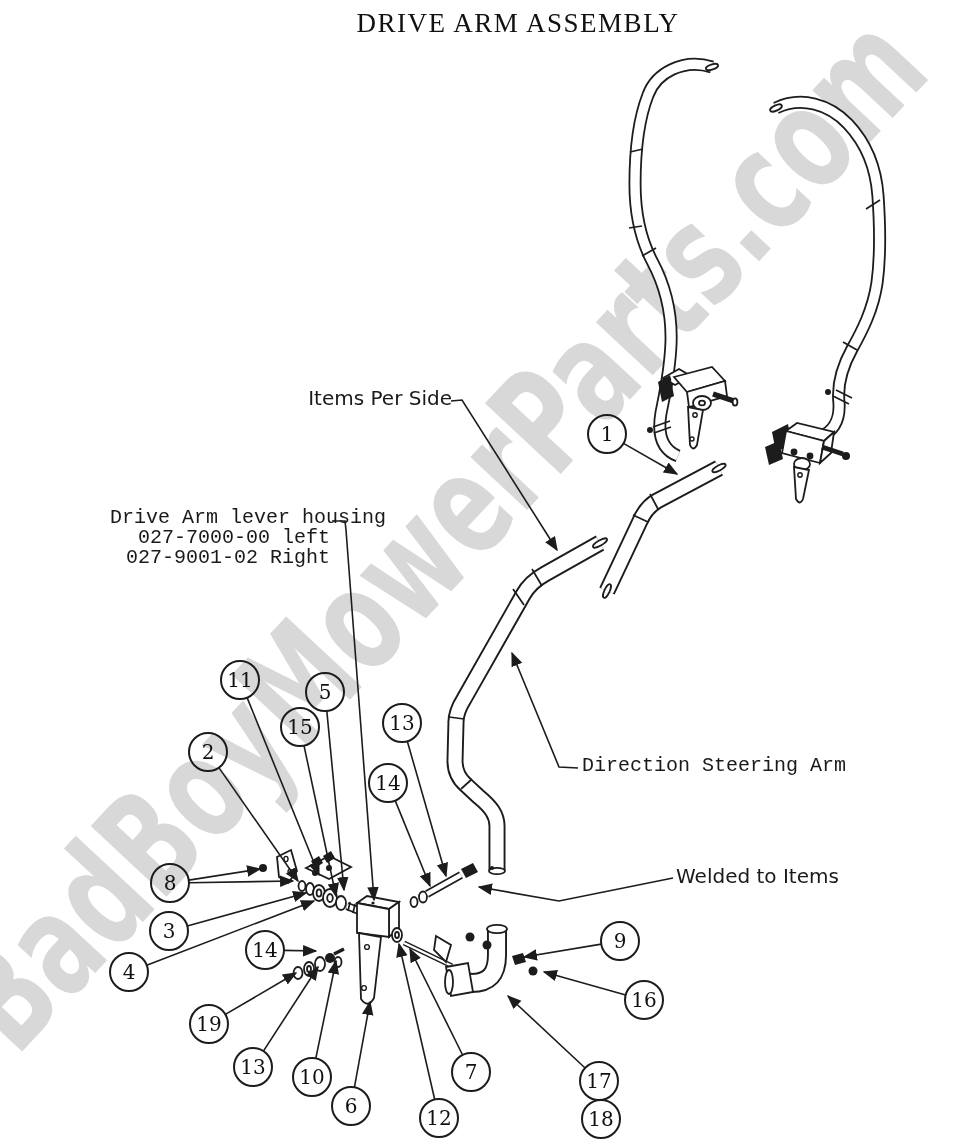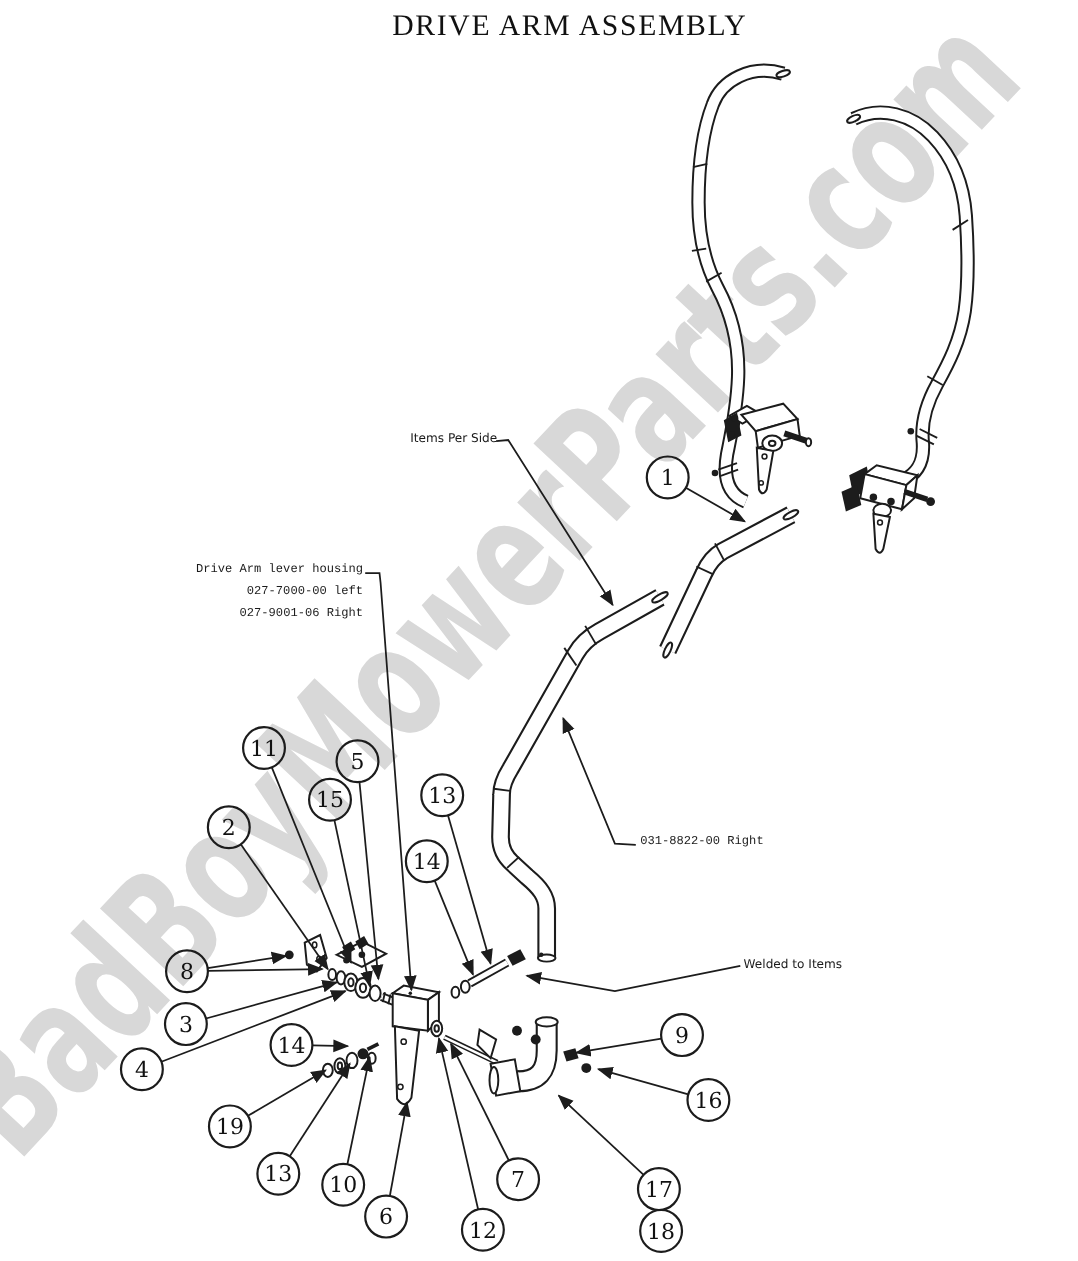--- a/index.html
+++ b/index.html
@@ -3,21 +3,21 @@
 <meta charset="utf-8">
 <style>
   :root{ --line:#1c1c1c; }
   html,body{margin:0;padding:0;background:#fff;}
   .stage{position:relative;width:980px;height:1146px;background:#fff;overflow:hidden;
          font-family:"DejaVu Sans",sans-serif;}
   .title{position:absolute;top:8px;left:0;width:980px;text-align:center;
          font-family:"Liberation Serif","DejaVu Serif",serif;font-size:27px;
          letter-spacing:1.5px;color:#111;margin-left:28px;}
   svg{position:absolute;top:0;left:0;}
-  .lbl{position:absolute;font-size:11px;color:#1a1a1a;line-height:21px;white-space:nowrap;}
+  .lbl{position:absolute;font-size:20px;color:#1a1a1a;line-height:21px;white-space:nowrap;}
   .lbl span{display:block;font-family:Liberation Mono, monospace;}
   .r{text-align:right;}
   .wm{font-family:"DejaVu Sans",sans-serif;font-weight:bold;font-size:142px;}
   .part{fill:#fff;stroke:var(--line);stroke-width:1.8;}
   .dark{fill:var(--line);stroke:none;}
   .hole{fill:#fff;stroke:var(--line);stroke-width:1.4;}
   .tubeO{fill:none;stroke:var(--line);stroke-width:13;}
   .tubeI{fill:none;stroke:#fff;stroke-width:9.4;}
   .w17.tubeO{stroke-width:17;} .w17.tubeI{stroke-width:13.2;}
   .w20.tubeO{stroke-width:20;} .w20.tubeI{stroke-width:16.2;}
@@ -305,21 +305,21 @@
     </g>
   </svg>
 
   <div class="title">DRIVE ARM ASSEMBLY</div>
 
   <div class="lbl r" style="left:252px;top:388px;width:200px;">Items Per Side</div>
 
   <div class="lbl r" style="left:110px;top:508px;width:220px;line-height:20px;">
     <span>Drive Arm lever housing</span>
     <span>027-7000-00 left</span>
-    <span>027-9001-06 Right</span>
+    <span>027-9001-02 Right</span>
   </div>
 
   <div class="lbl" style="left:582px;top:755px;width:230px;">
-    <span>031-8822-00 Right</span>
+    <span>Direction Steering Arm</span>
   </div>
 
   <div class="lbl" style="left:676px;top:866px;">Welded to Items</div>
 </div>
 
 </body></html>

